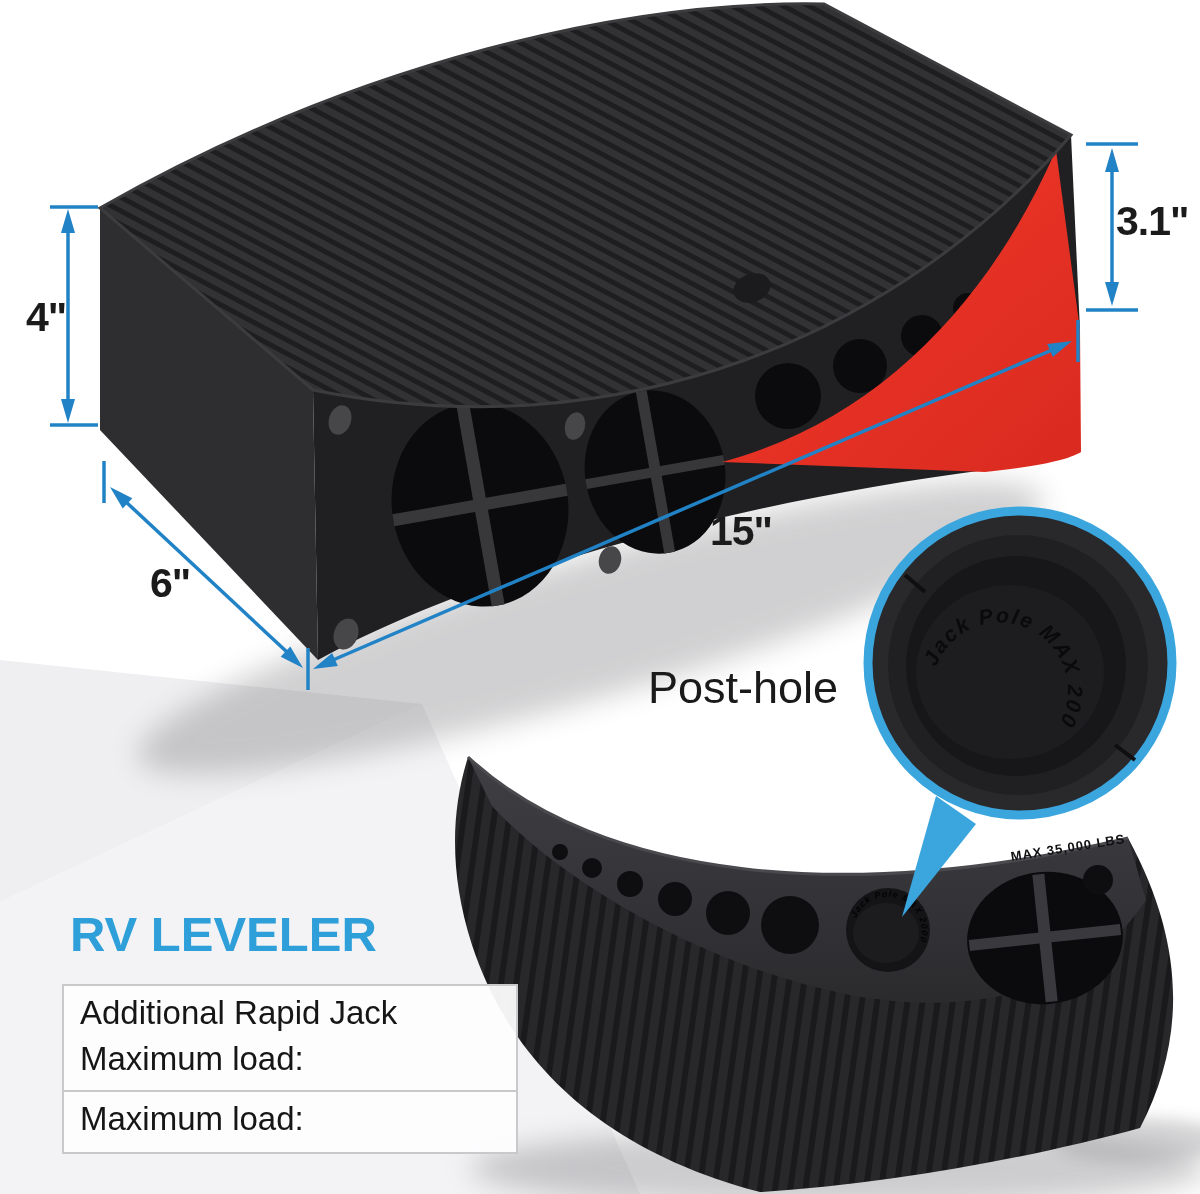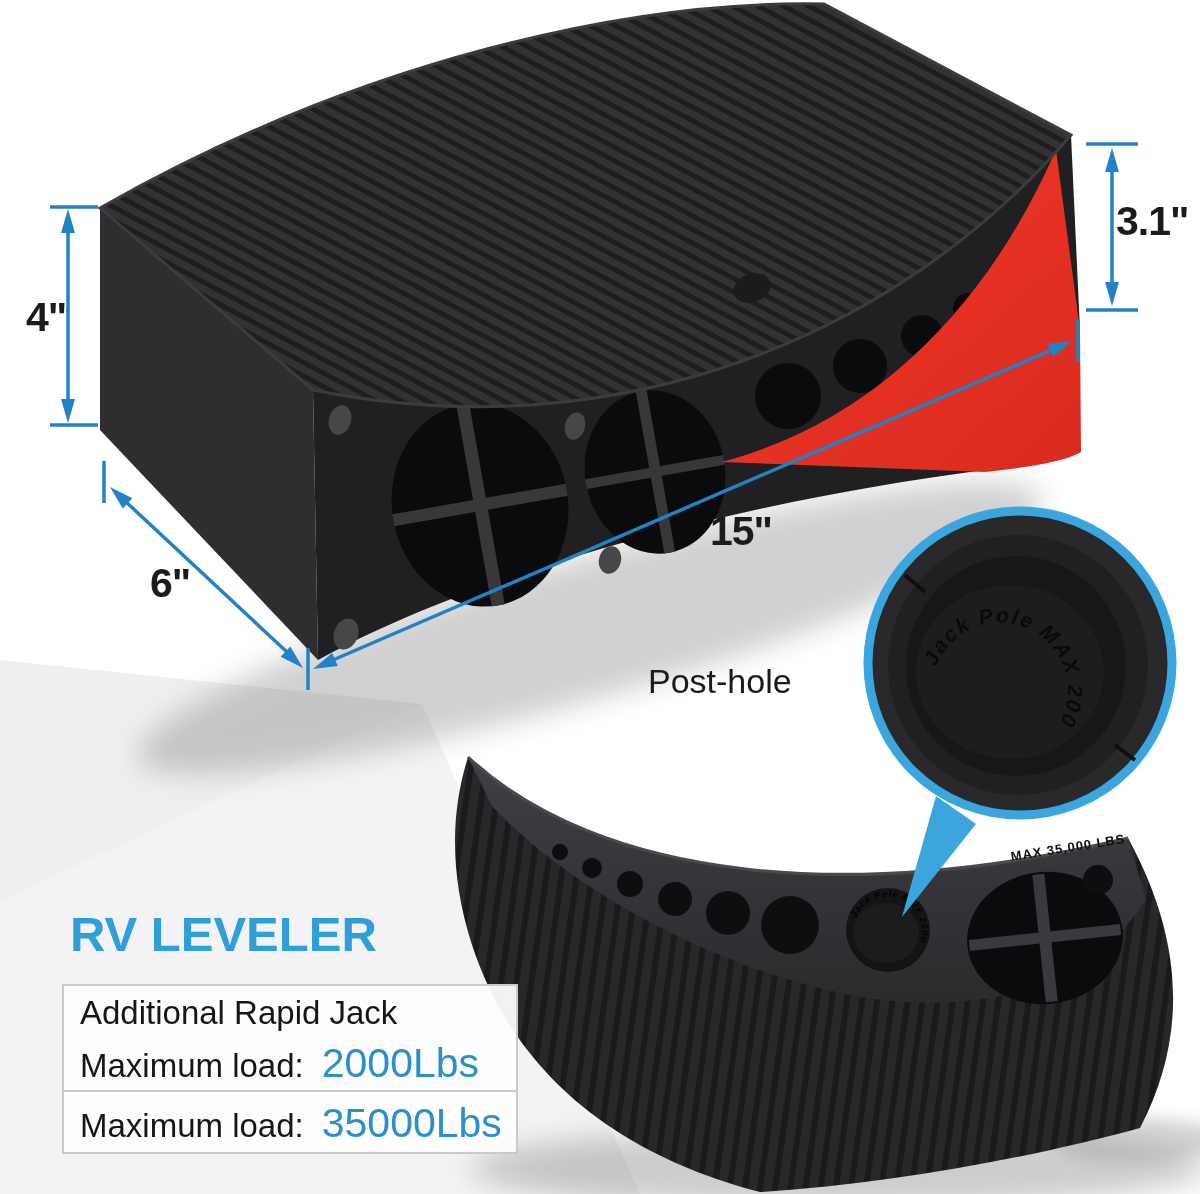--- a/index.html
+++ b/index.html
@@ -1,20 +1,20 @@
 <!DOCTYPE html>
 <html><head>
 <meta charset="utf-8">
 <style>
   html,body{margin:0;padding:0;}
   body{width:1200px;height:1194px;position:relative;background:#ffffff;overflow:hidden;
        font-family:"Liberation Sans", sans-serif;}
   #scene{position:absolute;left:0;top:0;width:1200px;height:1194px;}
   .lbl{position:absolute;color:#1b1b1b;font-weight:bold;font-size:41px;letter-spacing:-1px;}
-  .lbl-callout{position:absolute;color:#1a1a1a;font-size:34px;font-weight:400;letter-spacing:0px;}
+  .lbl-callout{position:absolute;color:#1a1a1a;font-size:45px;font-weight:400;letter-spacing:0px;}
   .title{position:absolute;left:70px;top:906px;color:#2E9FD9;font-size:49px;font-weight:bold;letter-spacing:0px;}
   .panel{position:absolute;left:62px;top:984px;width:456px;height:170px;background:rgba(253,253,254,.95);
          border:2px solid #c9c9cb;box-sizing:border-box;}
   .panel .sec1{position:absolute;left:0;top:0;width:100%;height:104px;padding-left:44px;}
   .panel .sec2{position:absolute;left:0;top:104px;width:100%;height:62px;border-top:2px solid #c9c9cb;}
   .prow{position:absolute;left:16px;display:flex;align-items:baseline;white-space:nowrap;}
   .prow .plab{font-size:33px;color:#161616;}
   .prow .pval{font-size:41px;color:#2B8FCE;margin-left:18px;}
   .emb-max{position:absolute;left:988px;top:840px;width:160px;text-align:center;color:#101012;
            font-size:13px;font-weight:bold;letter-spacing:1px;transform:rotate(-9deg);}
@@ -176,22 +176,20 @@
 <div class="lbl-callout" style="left:648px;top:662px;">Post-hole</div>
 
 <div class="title">RV LEVELER</div>
 <div class="panel">
   <div class="sec1">
     <div class="prow" style="top:8px;">
       <span class="plab">Additional Rapid Jack</span>
     </div>
     <div class="prow" style="top:54px;">
       <span class="plab">Maximum load:</span>
-      <span class="pval">2000Lbs</span>
     </div>
   </div>
   <div class="sec2">
     <div class="prow" style="top:8px;">
       <span class="plab">Maximum load:</span>
-      <span class="pval">35000Lbs</span>
     </div>
   </div>
 </div>
 
 </body></html>

